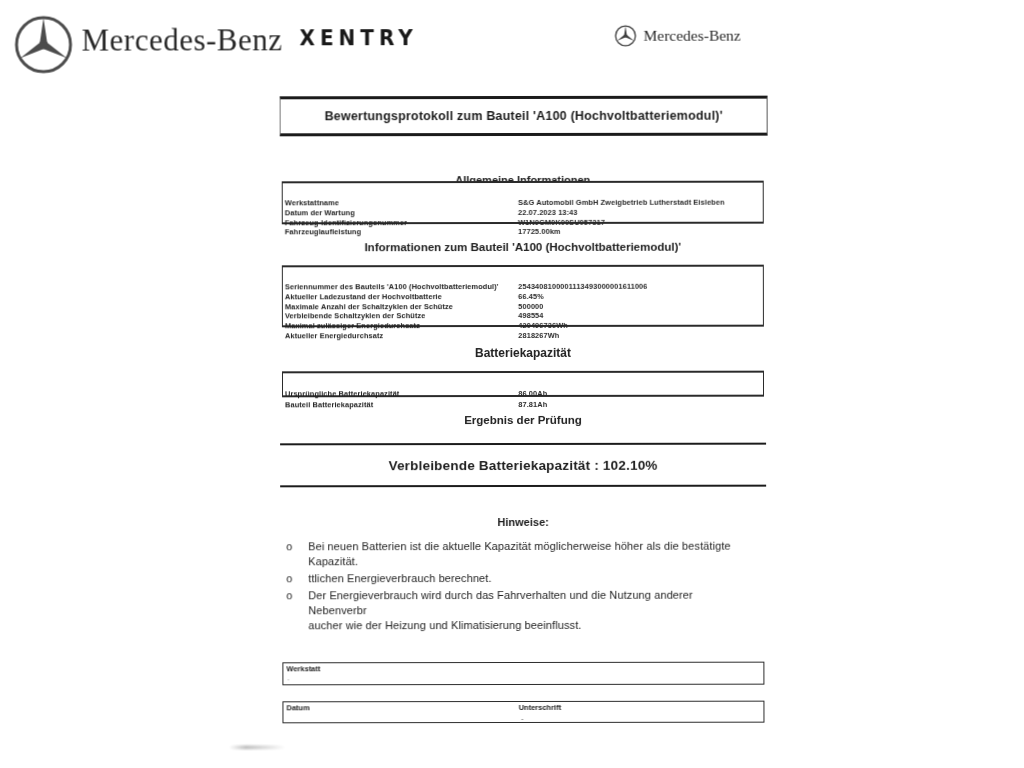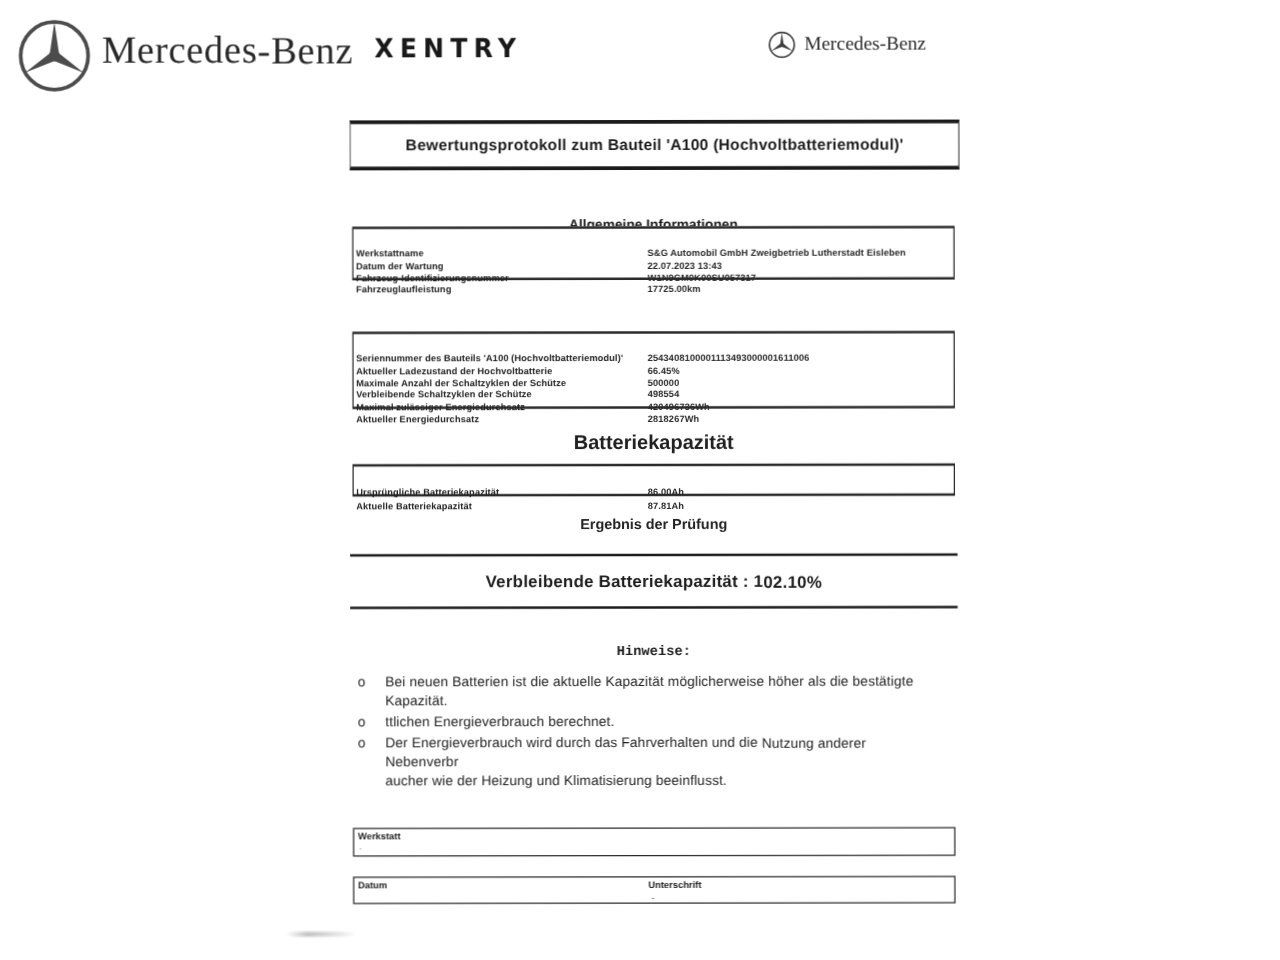--- a/index.html
+++ b/index.html
@@ -44,23 +44,23 @@
   .title-box h1{
     margin:0;font-size:12.5px;font-weight:700;letter-spacing:0.2px;
   }
 
   .sec-head{
     position:absolute;width:486px;text-align:center;margin:0;
     font-weight:700;color:#222;
   }
   #head-general{top:154px;font-size:11px;margin-top:20px;}
   #head-component{top:241px;font-size:11.5px;}
-  #head-capacity{top:346px;font-size:16px;}
+  #head-capacity{top:346px;font-size:12px;}
   #head-result{top:414px;font-size:11.5px;}
-  #head-notes{top:516px;font-size:11px;font-family:Liberation Mono, monospace;}
+  #head-notes{top:516px;font-size:11px;}
 
   .info-table{
     position:absolute;left:2px;width:482px;
     border:1.5px solid #2c2c2c;border-top-width:2.5px;border-bottom-width:2px;
     box-sizing:border-box;padding:15px 0 1px 2px;
     background:#fdfdfd;
   }
   #table-general{top:181px;height:43px;}
   #table-component{top:265px;height:62px;}
   #table-capacity{top:371px;height:26px;}
@@ -162,20 +162,21 @@
       <div class="t-row">
         <div class="t-label">Fahrzeug-Identifizierungsnummer</div>
         <div class="t-value">W1N9GM0K00SU057317</div>
       </div>
       <div class="t-row">
         <div class="t-label">Fahrzeuglaufleistung</div>
         <div class="t-value">17725.00km</div>
       </div>
     </div>
 
+    <h2 class="sec-head" id="head-component">Informationen zum Bauteil 'A100 (Hochvoltbatteriemodul)'</h2>
 
     <div class="info-table" id="table-component">
       <div class="t-row">
         <div class="t-label">Seriennummer des Bauteils 'A100 (Hochvoltbatteriemodul)'</div>
         <div class="t-value">2543408100001113493000001611006</div>
       </div>
       <div class="t-row">
         <div class="t-label">Aktueller Ladezustand der Hochvoltbatterie</div>
         <div class="t-value">66.45%</div>
       </div>
@@ -198,21 +199,21 @@
     </div>
 
     <h2 class="sec-head" id="head-capacity">Batteriekapazität</h2>
 
     <div class="info-table" id="table-capacity">
       <div class="t-row">
         <div class="t-label">Ursprüngliche Batteriekapazität</div>
         <div class="t-value">86.00Ah</div>
       </div>
       <div class="t-row">
-        <div class="t-label">Aktuelle Batteriekapazität</div>
+        <div class="t-label">Bauteil Batteriekapazität</div>
         <div class="t-value">87.81Ah</div>
       </div>
     </div>
 
     <h2 class="sec-head" id="head-result">Ergebnis der Prüfung</h2>
 
     <div class="result-box">
       <span class="result-text">Verbleibende Batteriekapazität : 102.10%</span>
     </div>
 

